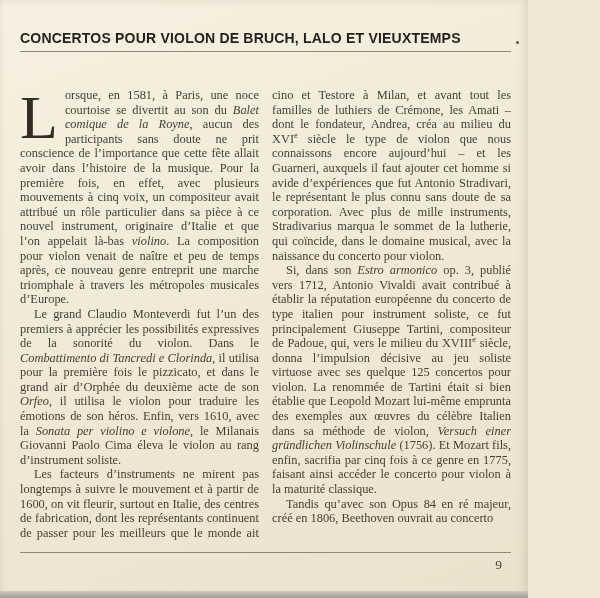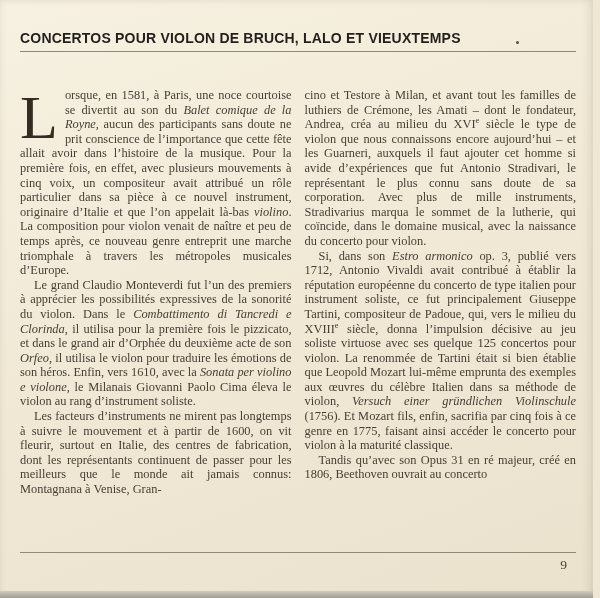--- a/index.html
+++ b/index.html
@@ -2,21 +2,21 @@
 <html><head>
 <meta charset="utf-8">
 <style>
   html,body { margin:0; padding:0; }
   body {
     width:600px; height:598px;
     font-family:"Liberation Serif","DejaVu Serif",serif;
     background:#efe7d4;
   }
   .page {
-    position:relative; width:593px; height:598px; overflow:hidden;
+    position:relative; width:528px; height:598px; overflow:hidden;
     background:linear-gradient(160deg,#f7f1e1 0%,#f0e8d5 55%,#eae2cd 100%);
     box-shadow:inset -4px 0 8px rgba(120,110,90,0.12), inset 0 -2px 6px rgba(120,110,90,0.10);
   }
   .header { position:absolute; left:20px; right:17px; top:30px; }
   .title {
     margin:0;
     font-family:"Liberation Sans","DejaVu Sans",sans-serif;
     font-size:14px; font-weight:bold; letter-spacing:0.2px;
     color:#221f1c; line-height:16px; white-space:nowrap;
   }
@@ -62,21 +62,21 @@
 
   <div class="columns">
     <div class="col">
       <p class="para"><span class="dropcap">L</span><span><span>orsque, en 1581, à Paris, une noce courtoise se divertit au son du </span><span class="it">Balet comique de la Royne</span><span>, aucun des participants sans doute ne prit conscience de l’importance que cette fête allait avoir dans l’histoire de la musique. Pour la première fois, en effet, avec plusieurs mouvements à cinq voix, un compositeur avait attribué un rôle particulier dans sa pièce à ce nouvel instrument, originaire d’Italie et que l’on appelait là-bas </span><span class="it">violino</span><span>. La composition pour violon venait de naître et peu de temps après, ce nouveau genre entreprit une marche triomphale à travers les métropoles musicales d’Europe.</span></span></p>
       <p class="para indent"><span>Le grand Claudio Monteverdi fut l’un des premiers à apprécier les possibilités expressives de la sonorité du violon. Dans le </span><span class="it">Combattimento di Tancredi e Clorinda</span><span>, il utilisa pour la première fois le pizzicato, et dans le grand air d’Orphée du deuxième acte de son </span><span class="it">Orfeo</span><span>, il utilisa le violon pour traduire les émotions de son héros. Enfin, vers 1610, avec la </span><span class="it">Sonata per violino e violone</span><span>, le Milanais Giovanni Paolo Cima éleva le violon au rang d’instrument soliste.</span></p>
       <p class="para indent"><span>Les facteurs d’instruments ne mirent pas longtemps à suivre le mouvement et à partir de 1600, on vit fleurir, surtout en Italie, des centres de fabrication, dont les représentants continuent de passer pour les meilleurs que le monde ait jamais connus: Montagnana à Venise, Gran-</span></p>
     </div>
     <div class="col">
       <p class="para"><span>cino et Testore à Milan, et avant tout les familles de luthiers de Crémone, les Amati – dont le fondateur, Andrea, créa au milieu du XVI</span><sup>e</sup><span> siècle le type de violon que nous connaissons encore aujourd’hui – et les Guarneri, auxquels il faut ajouter cet homme si avide d’expériences que fut Antonio Stradivari, le représentant le plus connu sans doute de sa corporation. Avec plus de mille instruments, Stradivarius marqua le sommet de la lutherie, qui coïncide, dans le domaine musical, avec la naissance du concerto pour violon.</span></p>
       <p class="para indent"><span>Si, dans son </span><span class="it">Estro armonico</span><span> op. 3, publié vers 1712, Antonio Vivaldi avait contribué à établir la réputation européenne du concerto de type italien pour instrument soliste, ce fut principalement Giuseppe Tartini, compositeur de Padoue, qui, vers le milieu du XVIII</span><sup>e</sup><span> siècle, donna l’impulsion décisive au jeu soliste virtuose avec ses quelque 125 concertos pour violon. La renommée de Tartini était si bien établie que Leopold Mozart lui-même emprunta des exemples aux œuvres du célèbre Italien dans sa méthode de violon, </span><span class="it">Versuch einer gründlichen Violinschule</span><span> (1756). Et Mozart fils, enfin, sacrifia par cinq fois à ce genre en 1775, faisant ainsi accéder le concerto pour violon à la maturité classique.</span></p>
-      <p class="para indent"><span>Tandis qu’avec son Opus 31 en ré majeur, créé en 1806, Beethoven ouvrait au concerto</span></p>
+      <p class="para indent"><span>Tandis qu’avec son Opus 84 en ré majeur, créé en 1806, Beethoven ouvrait au concerto</span></p>
     </div>
   </div>
 
   <div class="footer-rule"></div>
   <div class="page-number">9</div>
   <div class="scan-edge"></div>
 
 </div>
 
 </body></html>

